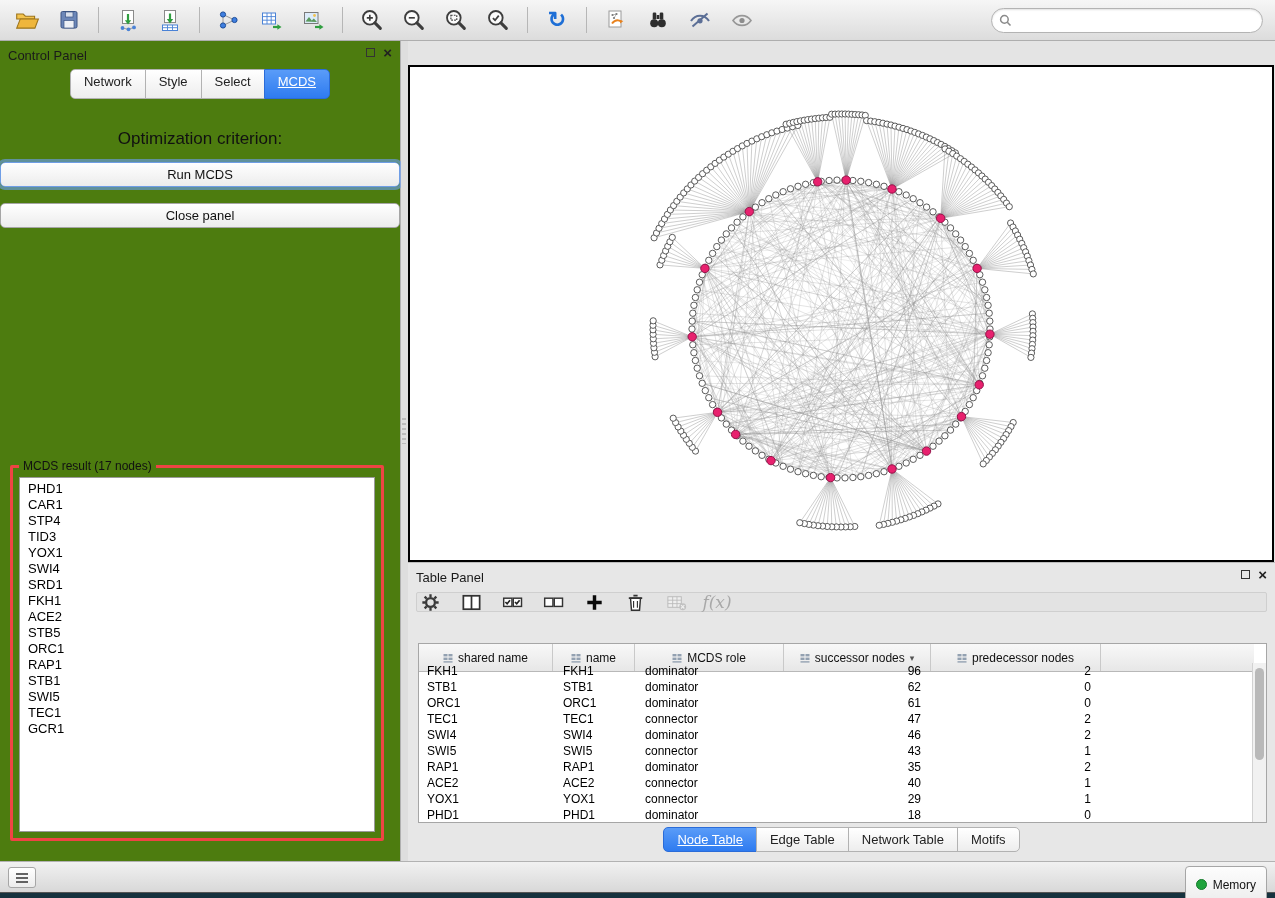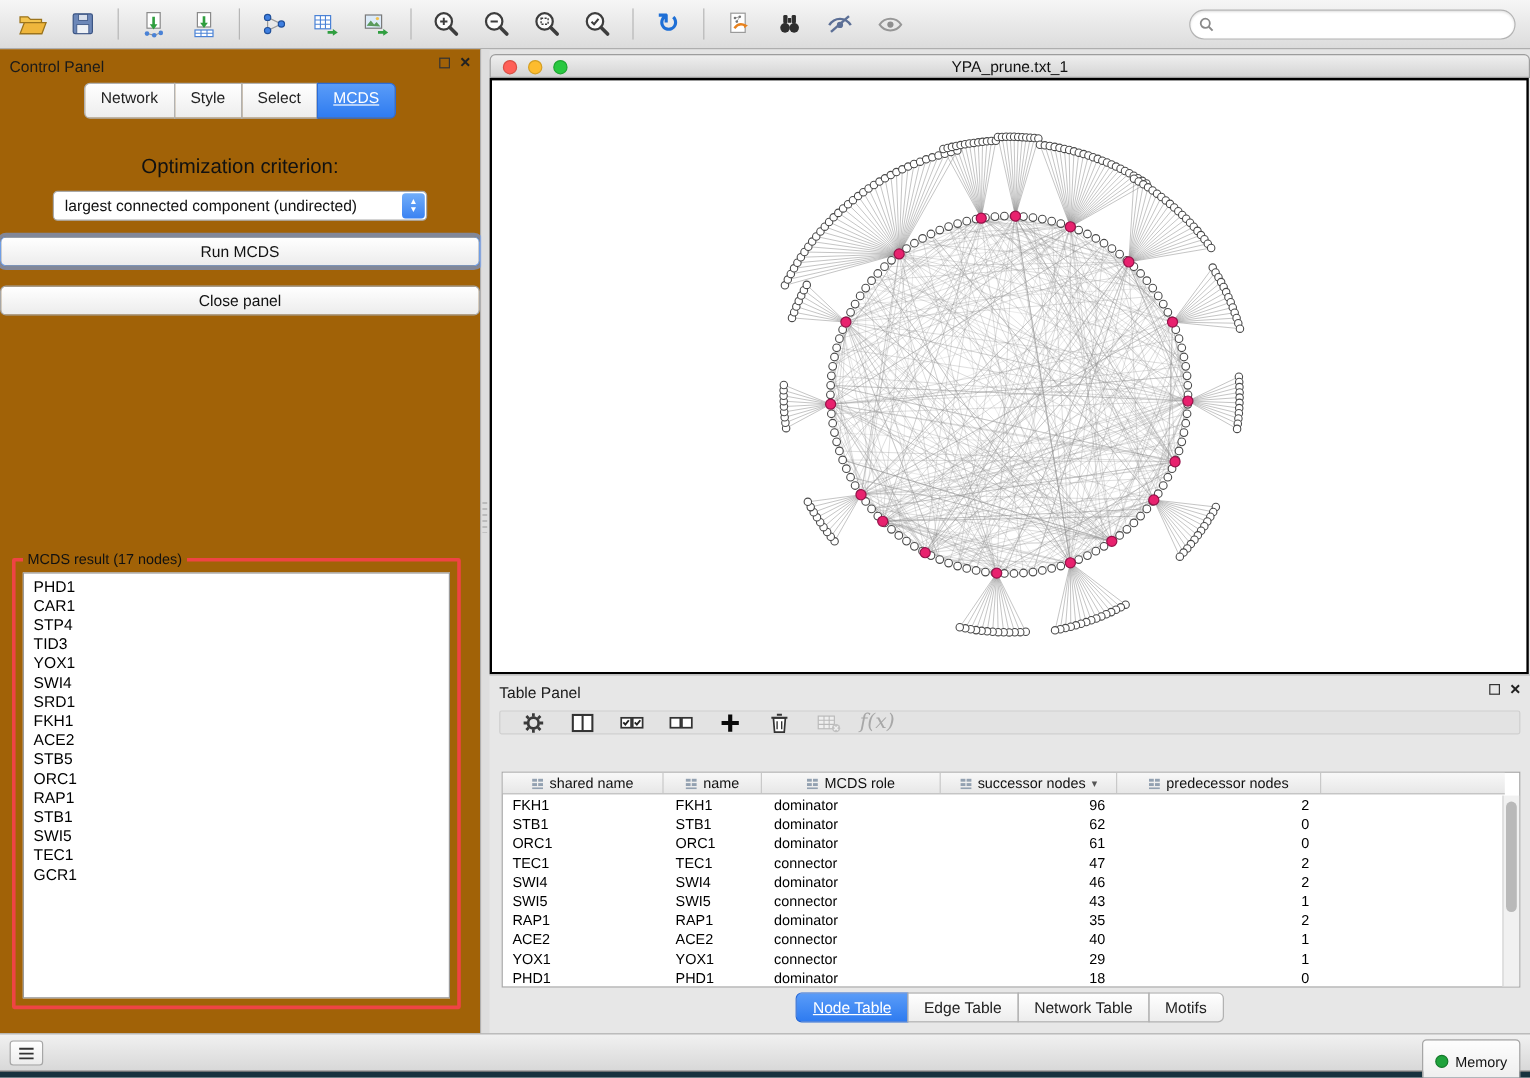--- a/index.html
+++ b/index.html
@@ -14,21 +14,21 @@
   .tb-icons { display:flex; align-items:center; gap:4px; }
   .tb-btn { width:38px; height:32px; display:flex; align-items:center; justify-content:center; border-radius:4px; }
   .tb-sep { width:1px; height:26px; background:#b6b6b6; margin:0 6px; }
   .search-box { margin-left:auto; width:272px; height:25px; background:#fff; border:1px solid #b3b3b3;
     border-radius:13px; display:flex; align-items:center; padding-left:7px; box-shadow:inset 0 1px 2px rgba(0,0,0,.12); }
   .search-box input { border:none; outline:none; flex:1; font-size:12px; background:transparent; margin-left:5px; font-family:"Liberation Sans",sans-serif; }
   .glyph-refresh { font-size:22px; color:#1e6fd6; font-weight:bold; line-height:1; }
   .fx { font-family:"DejaVu Serif",serif; font-style:italic; font-size:17px; color:#a8a8a8; }
 
   
-  .control-panel { position:absolute; left:0; top:41px; width:401px; bottom:31px; background:#a16207; border-right:1px solid #b0b0b0; }
+  .control-panel { position:absolute; left:0; top:41px; width:401px; bottom:31px; background:#4d7c0f; border-right:1px solid #b0b0b0; }
   .panel-header { height:28px; padding:7px 10px 0 8px; font-size:13px; color:#1a1a1a; position:relative; }
   .panel-header .hdr-icons { position:absolute; right:8px; top:7px; display:flex; align-items:center; gap:8px; }
   .hdr-sq { width:9px; height:9px; border:1.5px solid #333; display:inline-block; }
   .hdr-x { font-size:15px; font-weight:bold; color:#222; line-height:9px; }
   .cp-tabs { height:30px; display:flex; justify-content:center; }
   .seg-tab { font-size:13px; padding:4px 13px; background:linear-gradient(#ffffff,#ededed);
     border:1px solid #b2b2b2; margin-left:-1px; color:#222; cursor:default; }
   .seg-tab:first-child { border-radius:5px 0 0 5px; margin-left:0; }
   .seg-tab:last-child { border-radius:0 5px 5px 0; }
   .seg-tab.active { background:linear-gradient(#5a9cf8,#2e7bf0); border-color:#2b6cd8; color:#fff;text-decoration:underline; }
@@ -63,24 +63,24 @@
   .tl span { width:12px; height:12px; border-radius:50%; display:inline-block; }
   .tl-red { background:#ff5f57; border:1px solid #d84f45; }
   .tl-yellow { background:#febc2e; border:1px solid #d49f23; }
   .tl-green { background:#28c840; border:1px solid #1ea631; }
   .net-canvas { position:absolute; left:0; right:1px; top:20px; bottom:0; border:2px solid #000; background:#fff; }
   .net-canvas svg { display:block; width:100%; height:100%; }
 
   
   .table-panel { position:absolute; left:408px; top:562px; right:0; bottom:31px; background:#e7e7e7; border-top:1px solid #bdbdbd; }
   .tp-toolbar { position:absolute; left:8px; right:8px; top:29px; height:20px; background:#e3e3e3;
-    border:1px solid #cfcfcf; border-radius:2px; display:flex; align-items:center; gap:15px; padding-left:14px; }
+    border:1px solid #cfcfcf; border-radius:2px; display:flex; align-items:center; gap:15px; padding-left:0; }
   .tp-tool { width:26px; height:26px; display:flex; align-items:center; justify-content:center; }
   .tp-table { position:absolute; left:10px; right:8px; top:80px; bottom:38px; background:#fff; border:1px solid #a6a6a6; }
-  .thead { position:absolute; left:0; right:12px; top:0; height:18px; display:grid;
+  .thead { position:absolute; left:0; right:12px; top:0; height:28px; display:grid;
     grid-template-columns:134px 82px 149px 147px 170px 1fr;
     background:linear-gradient(#f8f8f8,#e7e7e7); border-bottom:1px solid #b8b8b8; }
   .th { display:flex; align-items:center; justify-content:center; gap:5px; font-size:12px; color:#111;
     border-right:1px solid #c9c9c9; overflow:hidden; white-space:nowrap; }
   .th .caret { color:#555; font-size:9px; }
   .tbody { position:absolute; left:0; right:14px; top:19px; bottom:0; overflow:hidden; }
   .tr { display:grid; grid-template-columns:134px 82px 149px 147px 170px 1fr; height:16px; }
   .td { font-size:12px; line-height:16px; padding:0 10px; white-space:nowrap; overflow:hidden; color:#000; }
   .td.first { padding-left:8px; }
   .td.num { text-align:right; }
@@ -250,27 +250,20 @@
         <span class="hdr-x">×</span>
       </span>
     </div>
     <div class="cp-tabs">
         <span class="seg-tab">Network</span>
         <span class="seg-tab">Style</span>
         <span class="seg-tab">Select</span>
         <span class="seg-tab active">MCDS</span>
       </div>
     <div class="opt-label">Optimization criterion:</div>
-    <div class="opt-select">
-      <span>largest connected component (undirected)</span>
-      <span class="opt-stepper">
-          <span>▲</span>
-          <span>▼</span>
-        </span>
-    </div>
     <div class="cp-buttons">
       <button class="mac-btn focus-ring">Run MCDS</button>
       <button class="mac-btn">Close panel</button>
     </div>
     <fieldset class="result-box">
       <legend>MCDS result (17 nodes)</legend>
       <div class="result-list">
           <div class="result-item">PHD1</div>
           <div class="result-item">CAR1</div>
           <div class="result-item">STP4</div>
@@ -289,28 +282,20 @@
           <div class="result-item">GCR1</div>
         </div>
     </fieldset>
   </div>
 
   <div class="v-splitter">
       <div class="grip"></div>
     </div>
 
   <div class="network-window">
-    <div class="net-titlebar">
-      <span class="tl">
-        <span class="tl-red"></span>
-        <span class="tl-yellow"></span>
-        <span class="tl-green"></span>
-      </span>
-      <span class="net-title">YPA_prune.txt_1</span>
-    </div>
     <div class="net-canvas">
       <svg viewBox="0 0 862 493" preserveAspectRatio="none">
           <g>
             <line x1="339.3" y1="144.6" x2="388.0" y2="119.3" stroke="#8f8f8f" stroke-width="0.55" opacity="0.45"></line>
             <line x1="339.3" y1="144.6" x2="550.6" y2="173.1" stroke="#8f8f8f" stroke-width="0.55" opacity="0.45"></line>
             <line x1="339.3" y1="144.6" x2="576.6" y2="230.5" stroke="#8f8f8f" stroke-width="0.55" opacity="0.45"></line>
             <line x1="339.3" y1="144.6" x2="576.6" y2="293.5" stroke="#8f8f8f" stroke-width="0.55" opacity="0.45"></line>
             <line x1="339.3" y1="144.6" x2="545.7" y2="357.1" stroke="#8f8f8f" stroke-width="0.55" opacity="0.45"></line>
             <line x1="339.3" y1="144.6" x2="510.0" y2="388.3" stroke="#8f8f8f" stroke-width="0.55" opacity="0.45"></line>
             <line x1="339.3" y1="144.6" x2="474.0" y2="119.3" stroke="#8f8f8f" stroke-width="0.55" opacity="0.45"></line>

